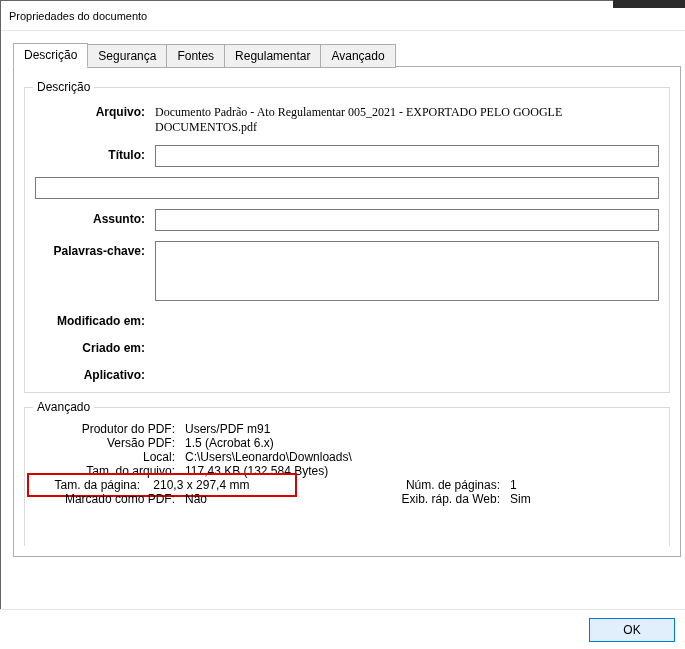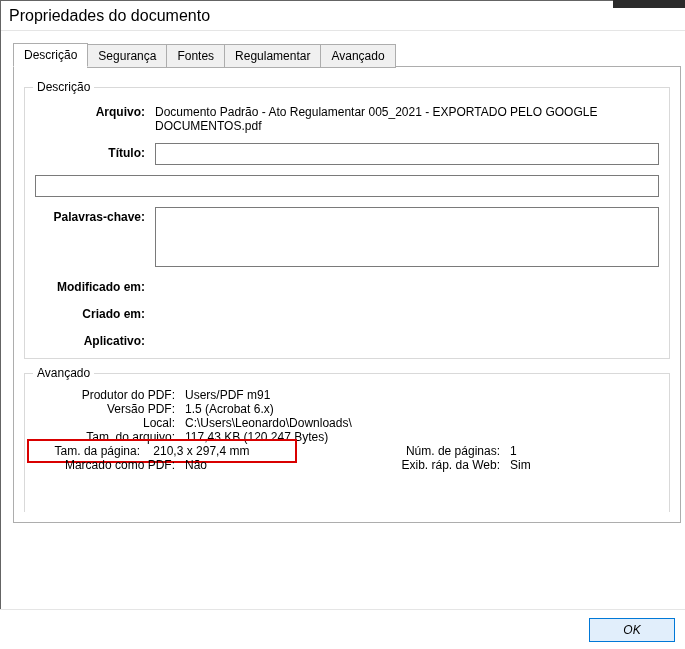--- a/index.html
+++ b/index.html
@@ -25,21 +25,21 @@
     flex-direction: column;
   }
   .title-bar {
     height: 30px;
     display: flex;
     align-items: center;
     padding: 0 8px;
     background: #fff;
     border-bottom: 1px solid #e5e5e5;
   }
-  .title-bar span { font-size: 16px; }
+  .title-bar span { font-size: 11px; }
   .dark-corner {
     position: absolute;
     top: 0; right: 0;
     width: 72px; height: 8px;
     background: #2b2b2b;
   }
   .content {
     padding: 12px 4px 0 12px;
     flex: 1;
     position: relative;
@@ -93,21 +93,21 @@
     margin-bottom: 10px;
   }
   .row:last-child { margin-bottom: 0; }
   .label {
     width: 120px;
     text-align: right;
     padding-right: 10px;
     padding-top: 3px;
     font-weight: bold;
   }
-  .value { flex: 1; padding-top: 3px; }
+  .value { flex: 1; padding-top: 3px; font-family: Liberation Serif, serif; }
   .value.readonly { color: #000; }
   .input {
     flex: 1;
     border: 1px solid #7a7a7a;
     height: 22px;
     background: #fff;
     padding: 2px 4px;
   }
   .textarea {
     flex: 1;
@@ -151,21 +151,20 @@
   }
   .btn {
     min-width: 86px;
     height: 24px;
     border: 1px solid #0078d7;
     background: #e1eefb;
     text-align: center;
     line-height: 22px;
     cursor: default;
     margin-left: 8px;
-    font-style: italic;
   }
 </style>
 </head>
 <body>
 
 <div class="window">
   <div class="dark-corner"></div>
 
   <div class="title-bar">
     <span>Propriedades do documento</span>
@@ -191,20 +190,24 @@
           <div class="value readonly">Documento Padrão - Ato Regulamentar 005_2021 - EXPORTADO PELO GOOGLE DOCUMENTOS.pdf</div>
         </div>
         <div class="row">
           <div class="label">Título:</div>
           <div class="input"></div>
         </div>
         <div class="row">
           <div class="input"></div>
         </div>
         <div class="row">
+          <div class="label">Assunto:</div>
+          <div class="input"></div>
+        </div>
+        <div class="row">
           <div class="label">Palavras-chave:</div>
           <div class="textarea"></div>
         </div>
         <div class="row">
           <div class="label">Modificado em:</div>
           <div class="value"></div>
         </div>
         <div class="row">
           <div class="label">Criado em:</div>
           <div class="value"></div>
@@ -222,21 +225,21 @@
           <div class="adv-label">Produtor do PDF:</div>
           <div class="adv-value" style="grid-column: span 3;">Users/PDF m91</div>
 
           <div class="adv-label">Versão PDF:</div>
           <div class="adv-value" style="grid-column: span 3;">1.5 (Acrobat 6.x)</div>
 
           <div class="adv-label">Local:</div>
           <div class="adv-value" style="grid-column: span 3;">C:\Users\Leonardo\Downloads\</div>
 
           <div class="adv-label">Tam. do arquivo:</div>
-          <div class="adv-value" style="grid-column: span 3;">117,43 KB (120.247 Bytes)</div>
+          <div class="adv-value" style="grid-column: span 3;">117,43 KB (132.584 Bytes)</div>
 
           <div style="grid-column: span 2;">
             <span class="highlight">
               <span class="adv-label-inner">Tam. da página:</span>
               <span>210,3 x 297,4 mm</span>
             </span>
           </div>
           <div class="adv-label" style="text-align:right;">Núm. de páginas:</div>
           <div class="adv-value">1</div>
 

